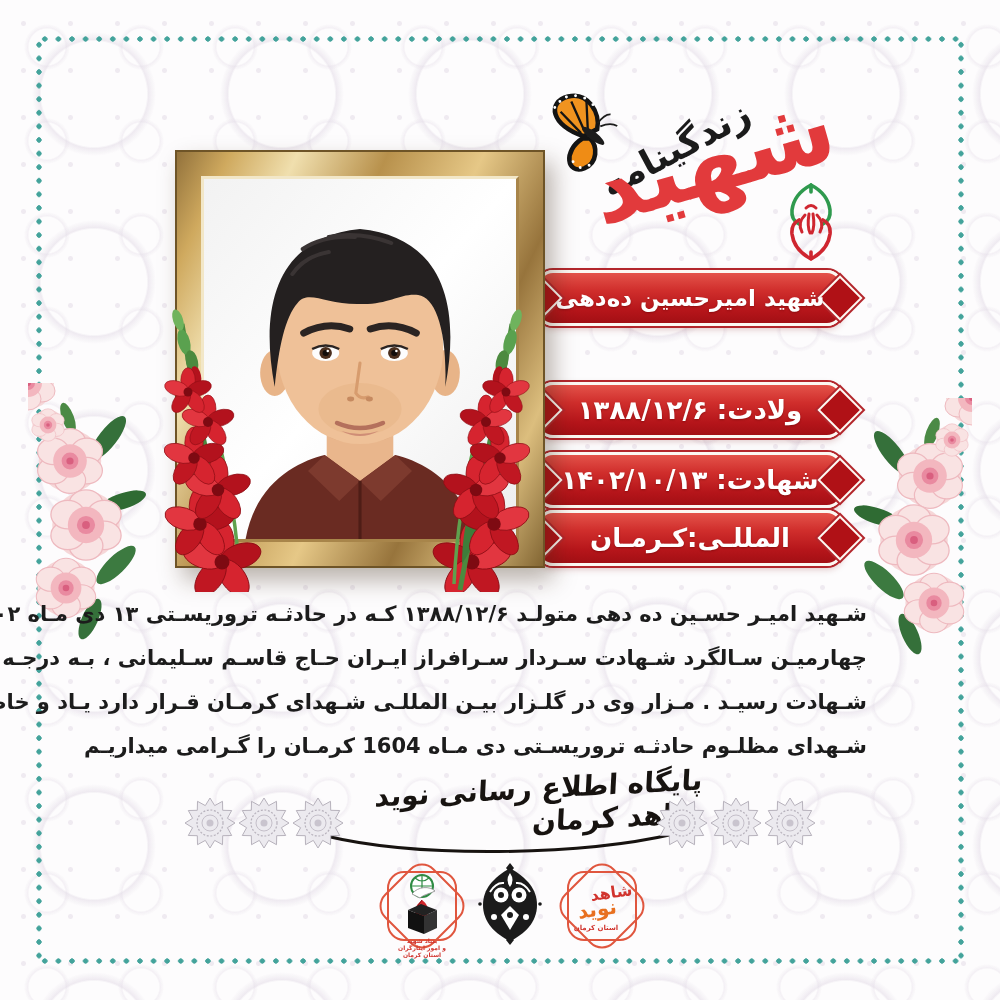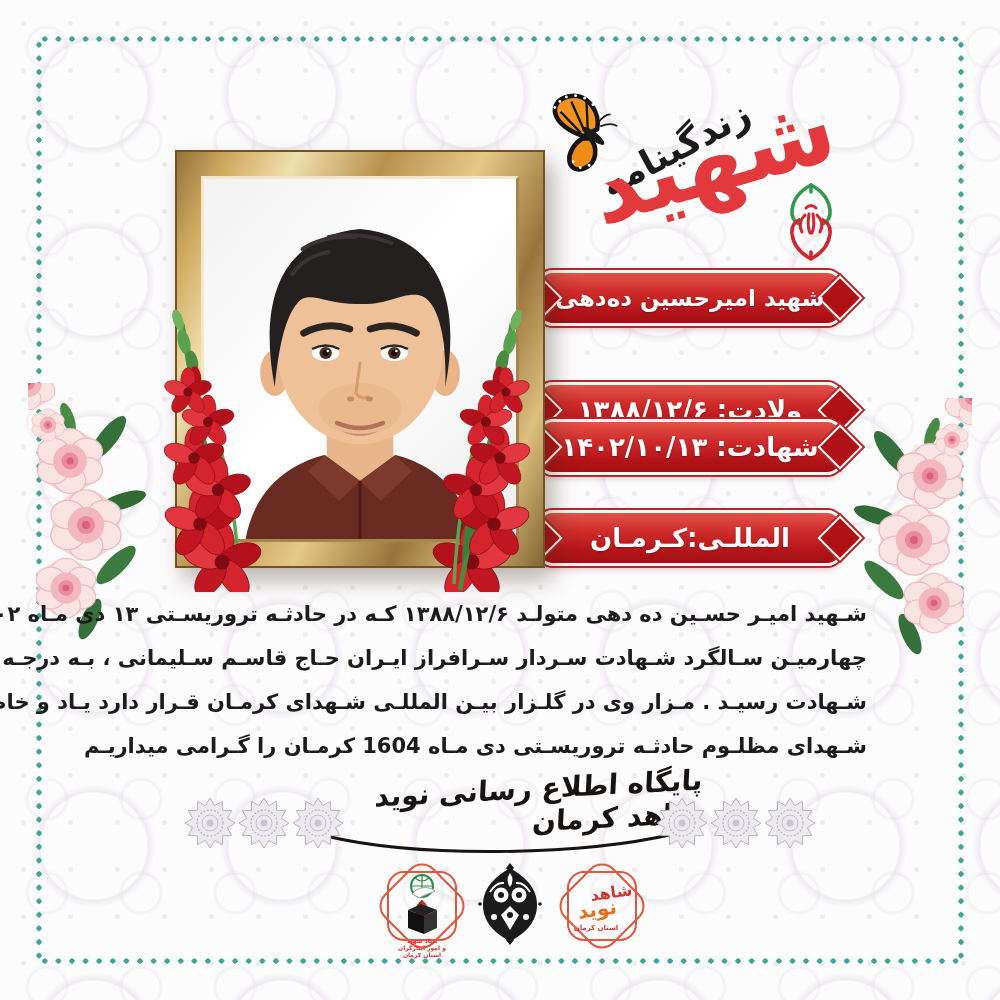--- a/index.html
+++ b/index.html
@@ -63,21 +63,21 @@
   }
   .banner::before,.banner::after{
     content:"";position:absolute;top:50%;width:28px;height:28px;
     transform:translateY(-50%) rotate(45deg);
     background:#b01116;border:2px solid #fcf8f2;box-shadow:0 0 0 2px #b3262c;z-index:-1;
   }
   .banner::before{left:-16px;} .banner::after{right:-16px;}
   .banner-text{color:#ffffff;font-weight:bold;font-size:26px;direction:rtl;white-space:nowrap;
     text-shadow:0 1px 2px rgba(90,0,0,.45);z-index:1;}
   .banner-name .banner-text{font-size:23px;}
-  .b1{top:270px;} .b2{top:350px;margin-top:32px;} .b3{top:419px;} .b4{top:510px;}
+  .b1{top:270px;} .b2{top:350px;margin-top:32px;} .b3{top:452px;} .b4{top:510px;}
 
   
   .bio{position:absolute;left:133px;top:592px;width:734px;z-index:2;direction:rtl;}
   .bio-line{direction:rtl;text-align:justify;text-align-last:justify;
     font-size:21px;font-weight:bold;color:#1c1c1c;line-height:44px;white-space:nowrap;}
 
   
   .footer-cal{position:absolute;left:298px;top:774px;width:404px;height:66px;z-index:2;
     display:flex;align-items:center;justify-content:center;direction:rtl;
     font-size:28px;font-weight:bold;color:#171310;transform:rotate(-3deg) skewX(-6deg);}

